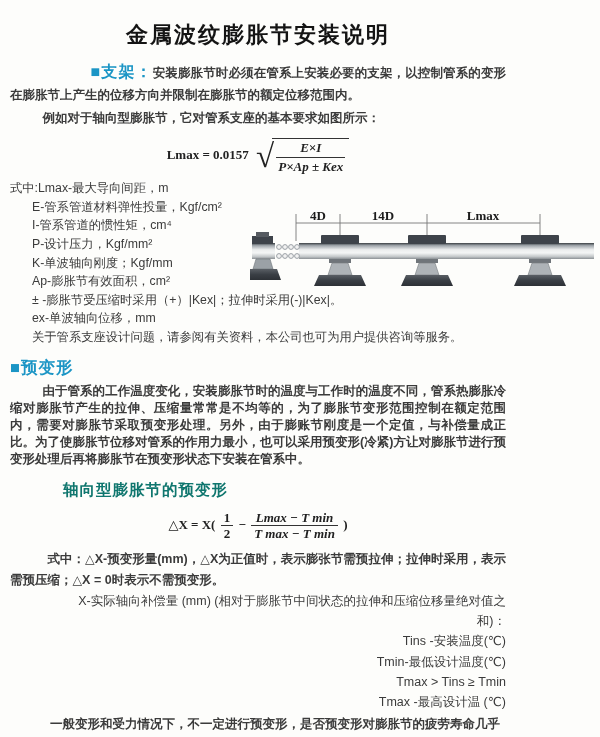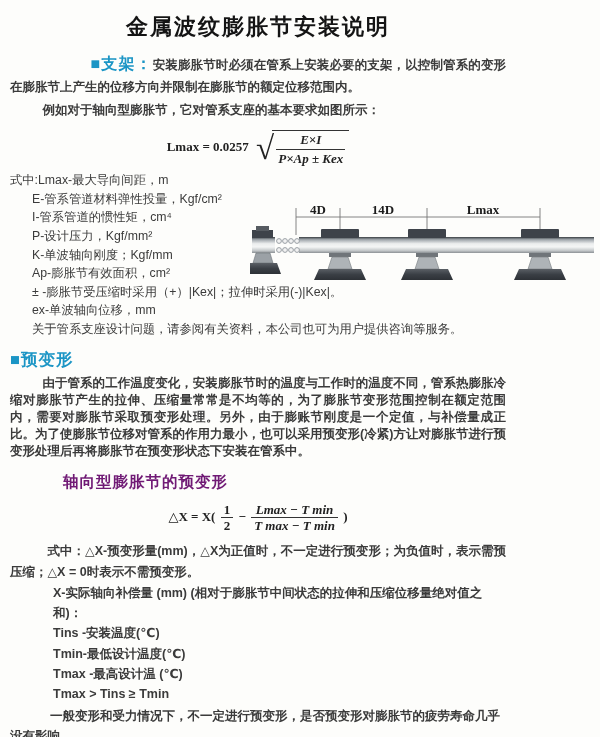--- a/index.html
+++ b/index.html
@@ -1,18 +1,18 @@
 <!DOCTYPE html>
 <html><head>
 <meta charset="utf-8">
 <style>
   html,body{margin:0;padding:0;background:#fdfdfb;}
   body{width:600px;height:737px;overflow:hidden;
        font-family:"Liberation Sans","DejaVu Sans",sans-serif;color:#3b3b3b;}
-  .page{position:relative;width:516px;height:737px;background:#fdfdfb;box-sizing:border-box;padding:0 10px;}
+  .page{position:relative;width:516px;height:737px;background:#fdfdfb;box-sizing:border-box;padding:8px 10px;}
   .title{margin:0;padding-top:12px;text-align:center;font-size:22px;font-weight:bold;
          color:#141414;letter-spacing:2px;}
   .body-p{font-size:12.5px;font-weight:600;line-height:22px;margin:0;text-align:justify;}
   .lead{margin-top:11px;text-indent:3em;}
   .inline-head{color:#1b95c5;font-size:16px;font-weight:bold;letter-spacing:1px;margin-left:43px;}
   .example{margin-top:1px;text-indent:2.6em;text-align:left;}
   
   .formula{font-family:"Liberation Serif","DejaVu Serif",serif;font-weight:bold;color:#222;
            text-align:center;font-size:13px;}
   .formula .ital{font-style:italic;font-weight:bold;}
@@ -25,44 +25,44 @@
               padding:2px 4px 0 4px;}
   .sqrt .expr .num{display:block;border-bottom:1.1px solid #333;padding:0 4px 2px;}
   .sqrt .expr .den{display:block;padding:2px 2px 0;}
   .f1{margin:9px 0 6px 0;}
   .f2{margin:10px 0 8px 0;}
   
   .defs{margin:4px 0 0 0;font-size:12.3px;font-weight:400;}
   .def-line{line-height:18.6px;}
   .di{margin-left:22px;}
   
-  .diagram{position:absolute;left:250px;top:201px;width:346px;height:97px;}
+  .diagram{position:absolute;left:250px;top:207px;width:346px;height:97px;}
   
   .sec-head{color:#1b95c5;font-size:16.5px;font-weight:bold;margin:10px 0 4px 0;letter-spacing:1px;}
-  .sub-head{color:#701a75;font-size:15.5px;font-weight:bold;margin:12px 0 2px 53px;letter-spacing:1px;}
+  .sub-head{color:#0f766e;font-size:15.5px;font-weight:bold;margin:12px 0 2px 53px;letter-spacing:1px;}
   .sub-head2{margin-left:25px;}
   .pre-body{margin-top:2px;line-height:17px;text-indent:2.6em;}
   .explain{line-height:21px;text-indent:3em;margin-top:4px;}
-  .ax-items{margin-left:43px;font-size:12.5px;font-weight:700;}
+  .ax-items{margin-left:43px;font-size:12.5px;font-weight:400;text-align:right;}
   .ax-item{line-height:20.2px;}
   .note-p{text-indent:3.2em;text-align:left;line-height:20px;margin-top:2px;}
 </style>
 </head>
 <body>
 
 <div class="page">
 
   <h1 class="title">金属波纹膨胀节安装说明</h1>
 
   <p class="body-p lead"><span class="inline-head">■支架：</span><span>安装膨胀节时必须在管系上安装必要的支架，以控制管系的变形在膨胀节上产生的位移方向并限制在膨胀节的额定位移范围内。</span></p>
 
   <p class="body-p example">例如对于轴向型膨胀节，它对管系支座的基本要求如图所示：</p>
 
   <div class="formula f1">
-    <span>Lmax = 0.0257</span>
+    <span>Lmax = 0.0157</span>
     <span class="sqrt">
       <span class="rad">√</span>
       <span class="expr">
         <span class="num ital">E×I</span>
         <span class="den ital">P×Ap ± Kex</span>
       </span>
     </span>
   </div>
 
   <div class="defs">
@@ -167,27 +167,27 @@
       <span class="den">2</span>
     </span>
     <span>−</span>
     <span class="frac ital">
       <span class="num">Lmax − T min</span>
       <span class="den">T max − T min</span>
     </span>
     <span>)</span>
   </div>
 
-  <p class="body-p explain">式中：△X-预变形量(mm)，△X为正值时，不一定进行预变形；为负值时，表示需预压缩；△X = 0时表示不需预变形。</p>
+  <p class="body-p explain">式中：△X-预变形量(mm)，△X为正值时，表示膨张节需预拉伸；拉伸时采用，表示需预压缩；△X = 0时表示不需预变形。</p>
 
   <div class="ax-items">
     <div class="ax-item">X-实际轴向补偿量 (mm) (相对于膨胀节中间状态的拉伸和压缩位移量绝对值之和)：</div>
     <div class="ax-item">Tins -安装温度(℃)</div>
     <div class="ax-item">Tmin-最低设计温度(℃)</div>
+    <div class="ax-item">Tmax &gt; Tins ≥ Tmin</div>
     <div class="ax-item">Tmax -最高设计温 (℃)</div>
-    <div class="ax-item">Tmax &gt; Tins ≥ Tmin</div>
   </div>
 
   <p class="body-p note-p">一般变形和受力情况下，不一定进行预变形，是否预变形对膨胀节的疲劳寿命几乎没有影响。</p>
 
   <h3 class="sub-head sub-head2">横向型膨胀节的预变形-冷紧</h3>
 
 </div>
 
 </body></html>

